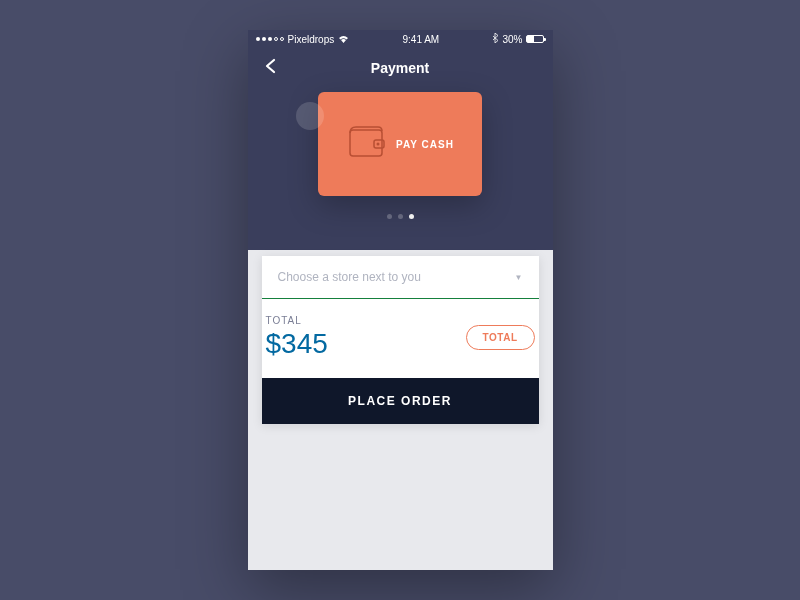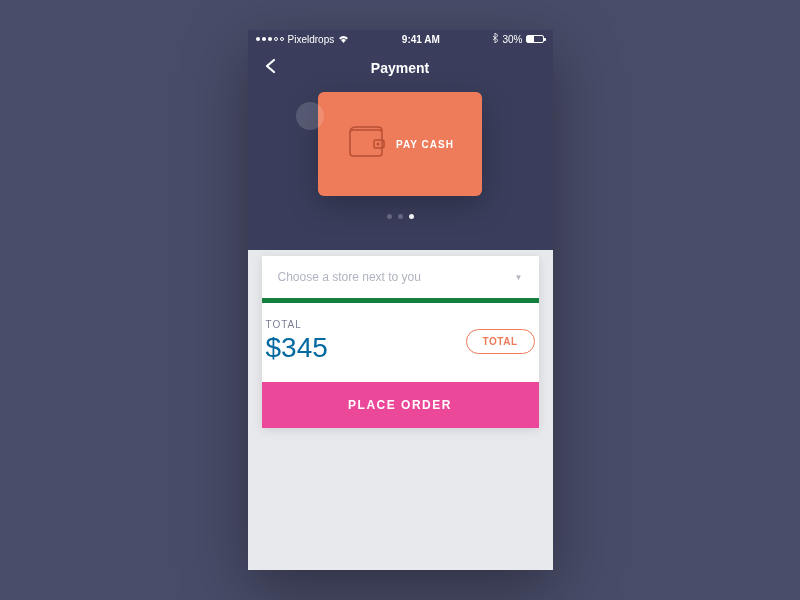--- a/index.html
+++ b/index.html
@@ -150,21 +150,21 @@
     .bottom-card {
       position: absolute;
       top: 226px;
       left: 14px;
       right: 14px;
       background: #fff;
       box-shadow: 0 2px 10px rgba(0,0,0,0.1);
     }
     .store-select {
       padding: 14px 16px;
-      border-bottom: 5px solid #15803d;
+      border-bottom: 1px solid #15803d;
       display: flex;
       justify-content: space-between;
       align-items: center;
       cursor: pointer;
     }
     .store-select-text {
       color: #b0b4c0;
       font-size: 12px;
     }
     .dropdown-arrow {
@@ -198,21 +198,21 @@
       font-size: 10px;
       font-weight: 600;
       letter-spacing: 0.5px;
       padding: 6px 16px;
       border-radius: 20px;
       cursor: pointer;
       background: transparent;
     }
     .place-order-btn {
       width: 100%;
-      background: #ec4899;
+      background: #0f172a;
       color: #fff;
       font-size: 12px;
       font-weight: 700;
       letter-spacing: 1.5px;
       padding: 16px 0;
       border: none;
       cursor: pointer;
     }
   </style>
 </head>
@@ -229,21 +229,21 @@
             <span class="empty"></span>
             <span class="empty"></span>
         </div>
         <span>Pixeldrops</span>
         <span>
           <svg width="11" height="8" viewBox="0 0 11 8">
               <path d="M5.5 8 L3 5 Q5.5 3 8 5 Z M1 3 Q5.5 -1 10 3 L8.5 4.5 Q5.5 2 2.5 4.5 Z" fill="#fff"></path>
             </svg>
         </span>
       </div>
-      <span style="font-weight:700">9:41 AM</span>
+      <span style="font-weight:400">9:41 AM</span>
       <div class="status-right">
         <span>
           <svg width="6" height="10" viewBox="0 0 6 10">
               <path d="M3 0 L3 10 L6 7.5 L1 3 M3 0 L6 2.5 L1 7" stroke="#fff" stroke-width="0.8" fill="none"></path>
             </svg>
         </span>
         <span>30%</span>
         <div class="battery-icon">
           <div class="battery-fill"></div>
         </div>

